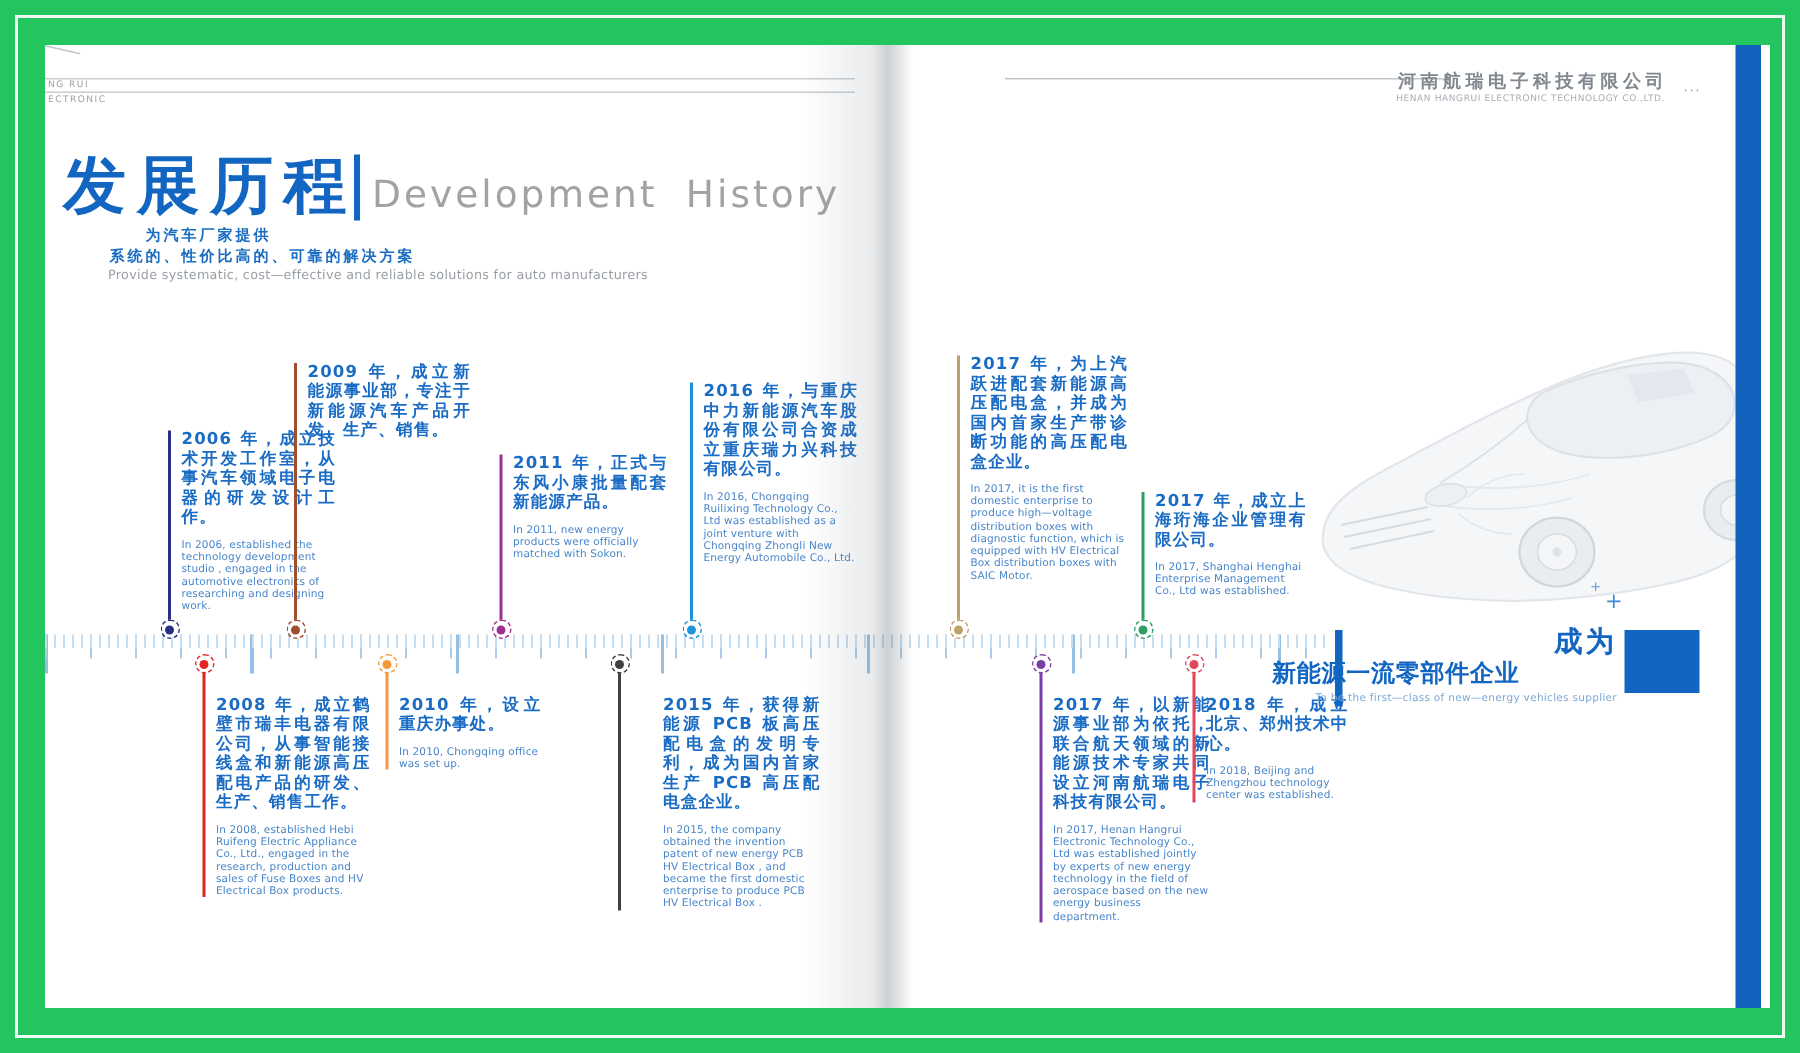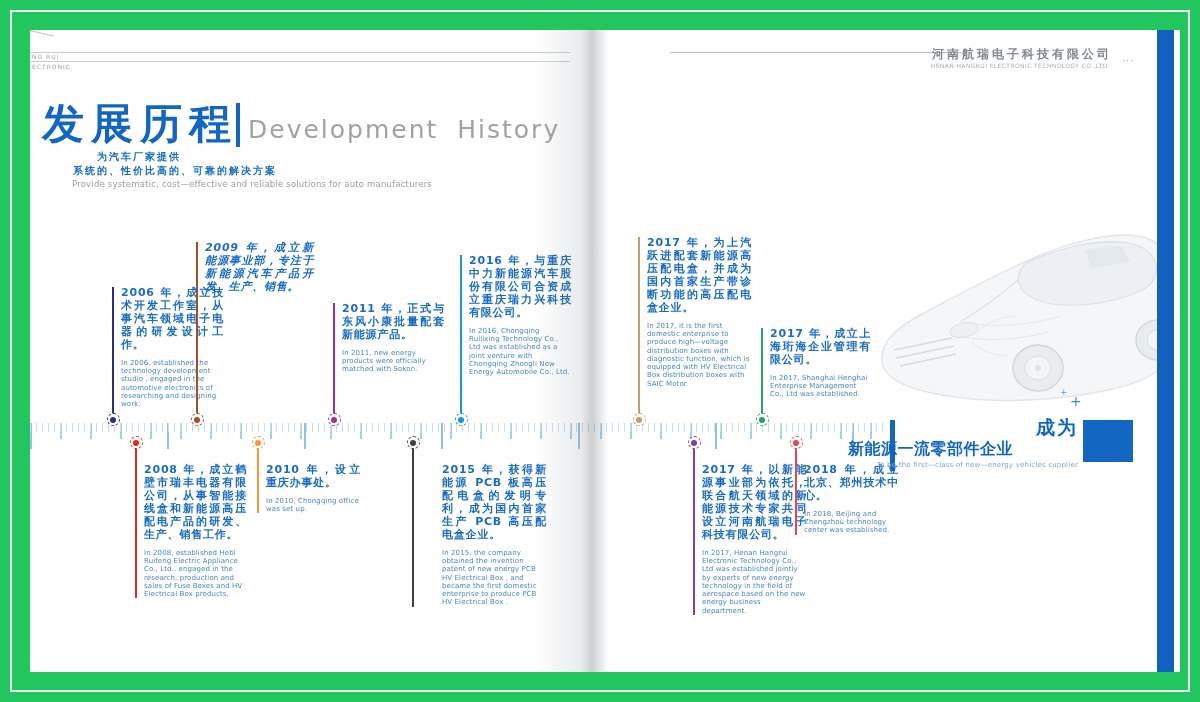--- a/index.html
+++ b/index.html
@@ -130,21 +130,21 @@
   </div>
         <div class="entry below" style="left: 105px; width: 112px; top: 413px; --accent: #e02822;">
     <span class="dot">
             <i></i>
           </span>
     <div class="etext">
       <div class="cn">2008 年，成立鹤壁市瑞丰电器有限公司，从事智能接线盒和新能源高压配电产品的研发、生产、销售工作。</div>
       <div class="en">In 2008, established Hebi Ruifeng Electric Appliance Co., Ltd., engaged in the research, production and sales of Fuse Boxes and HV Electrical Box products.</div>
     </div>
   </div>
-        <div class="entry above" style="left: 166px; width: 118px; top: 212px; height: 177px; font-style: italic; --accent: #9e4f2c;">
+        <div class="entry above" style="left: 166px; width: 118px; top: 212px; height: 177px; --accent: #9e4f2c;">
     <span class="dot">
             <i></i>
           </span>
     <div class="etext">
       <div class="cn">2009 年，成立新能源事业部，专注于新能源汽车产品开发、生产、销售。</div>
     </div>
   </div>
         <div class="entry below" style="left: 227px; width: 104px; top: 413px; --accent: #f49a3e;">
     <span class="dot">
             <i></i>

